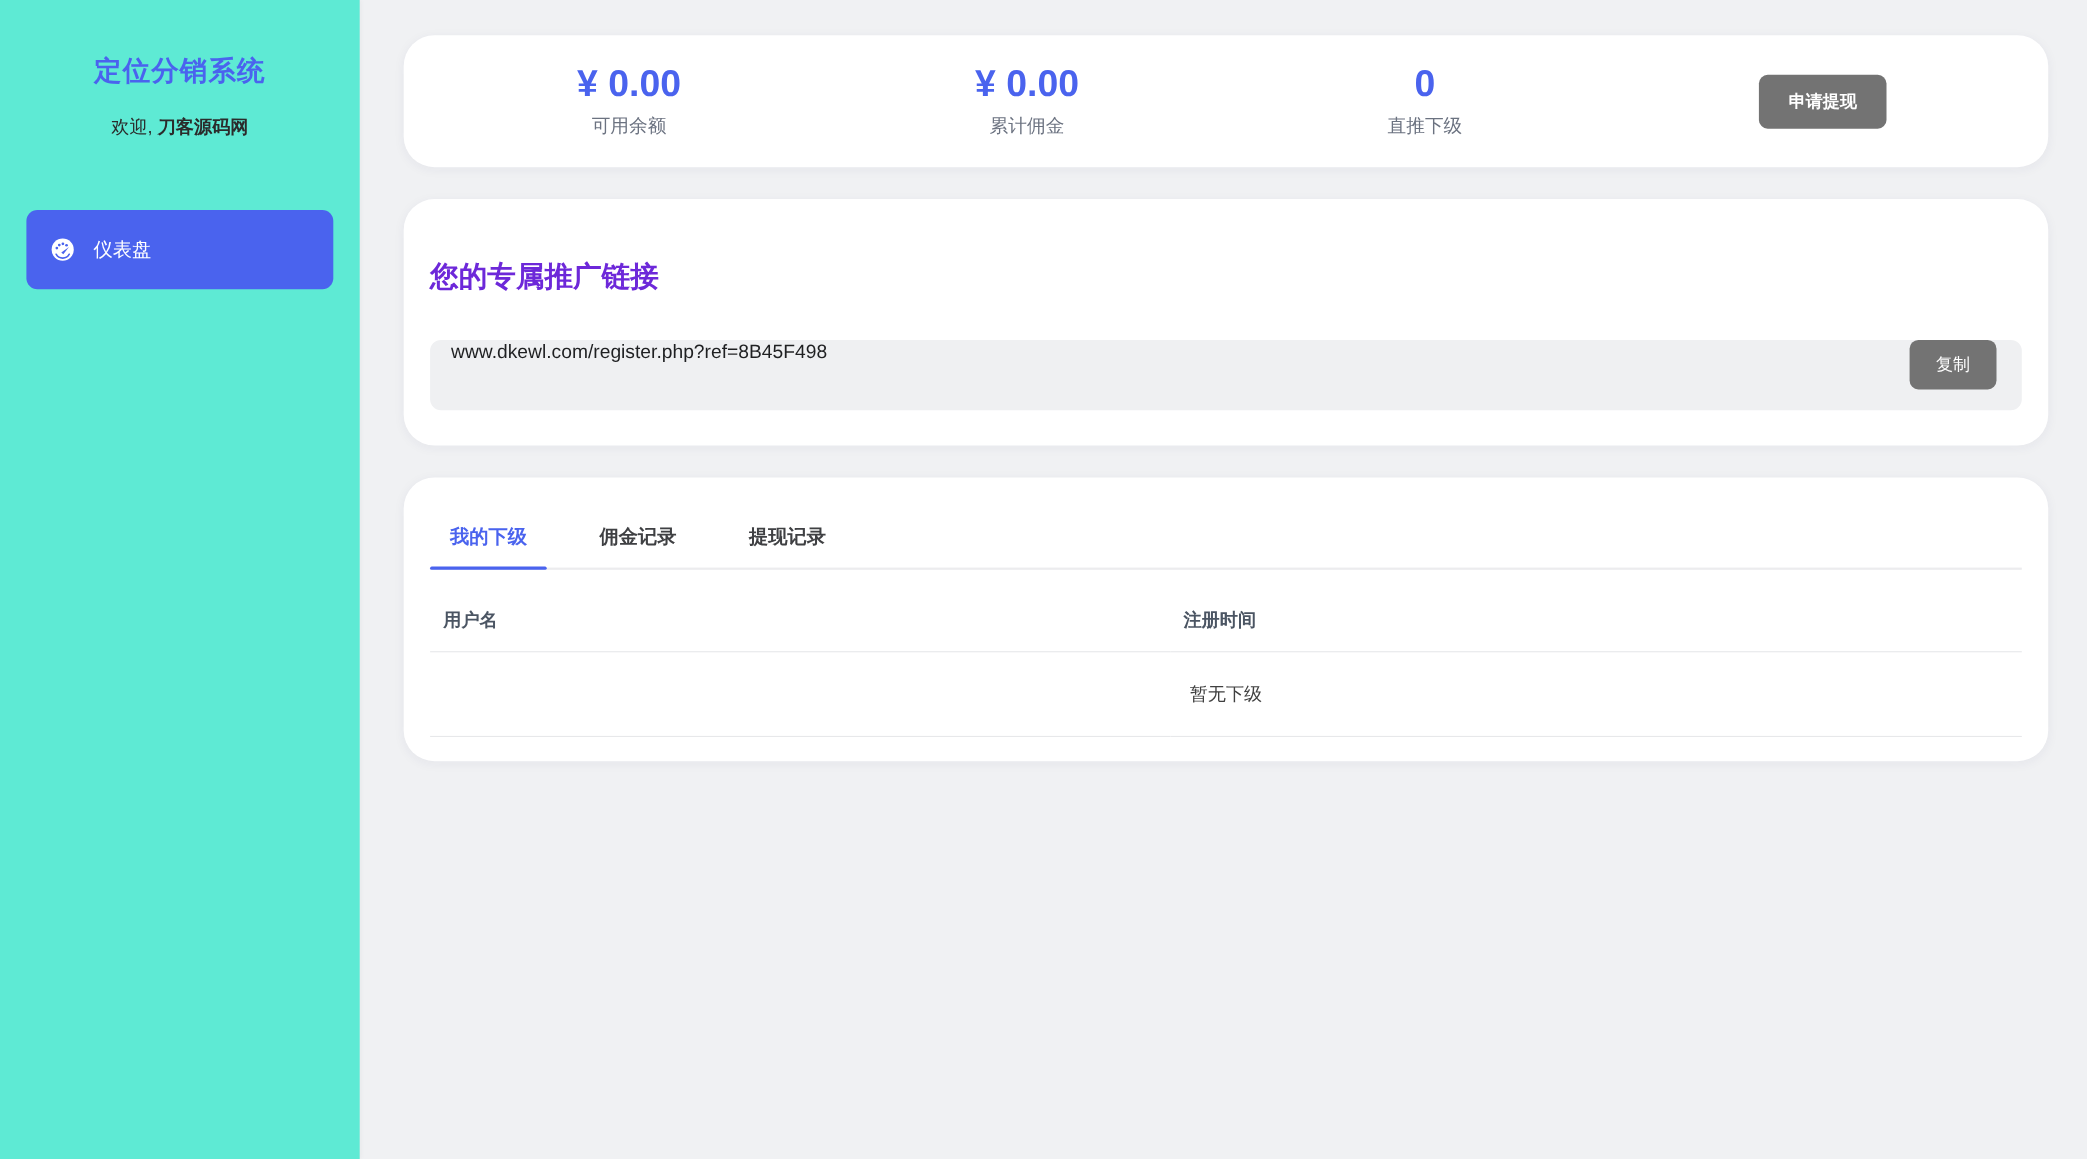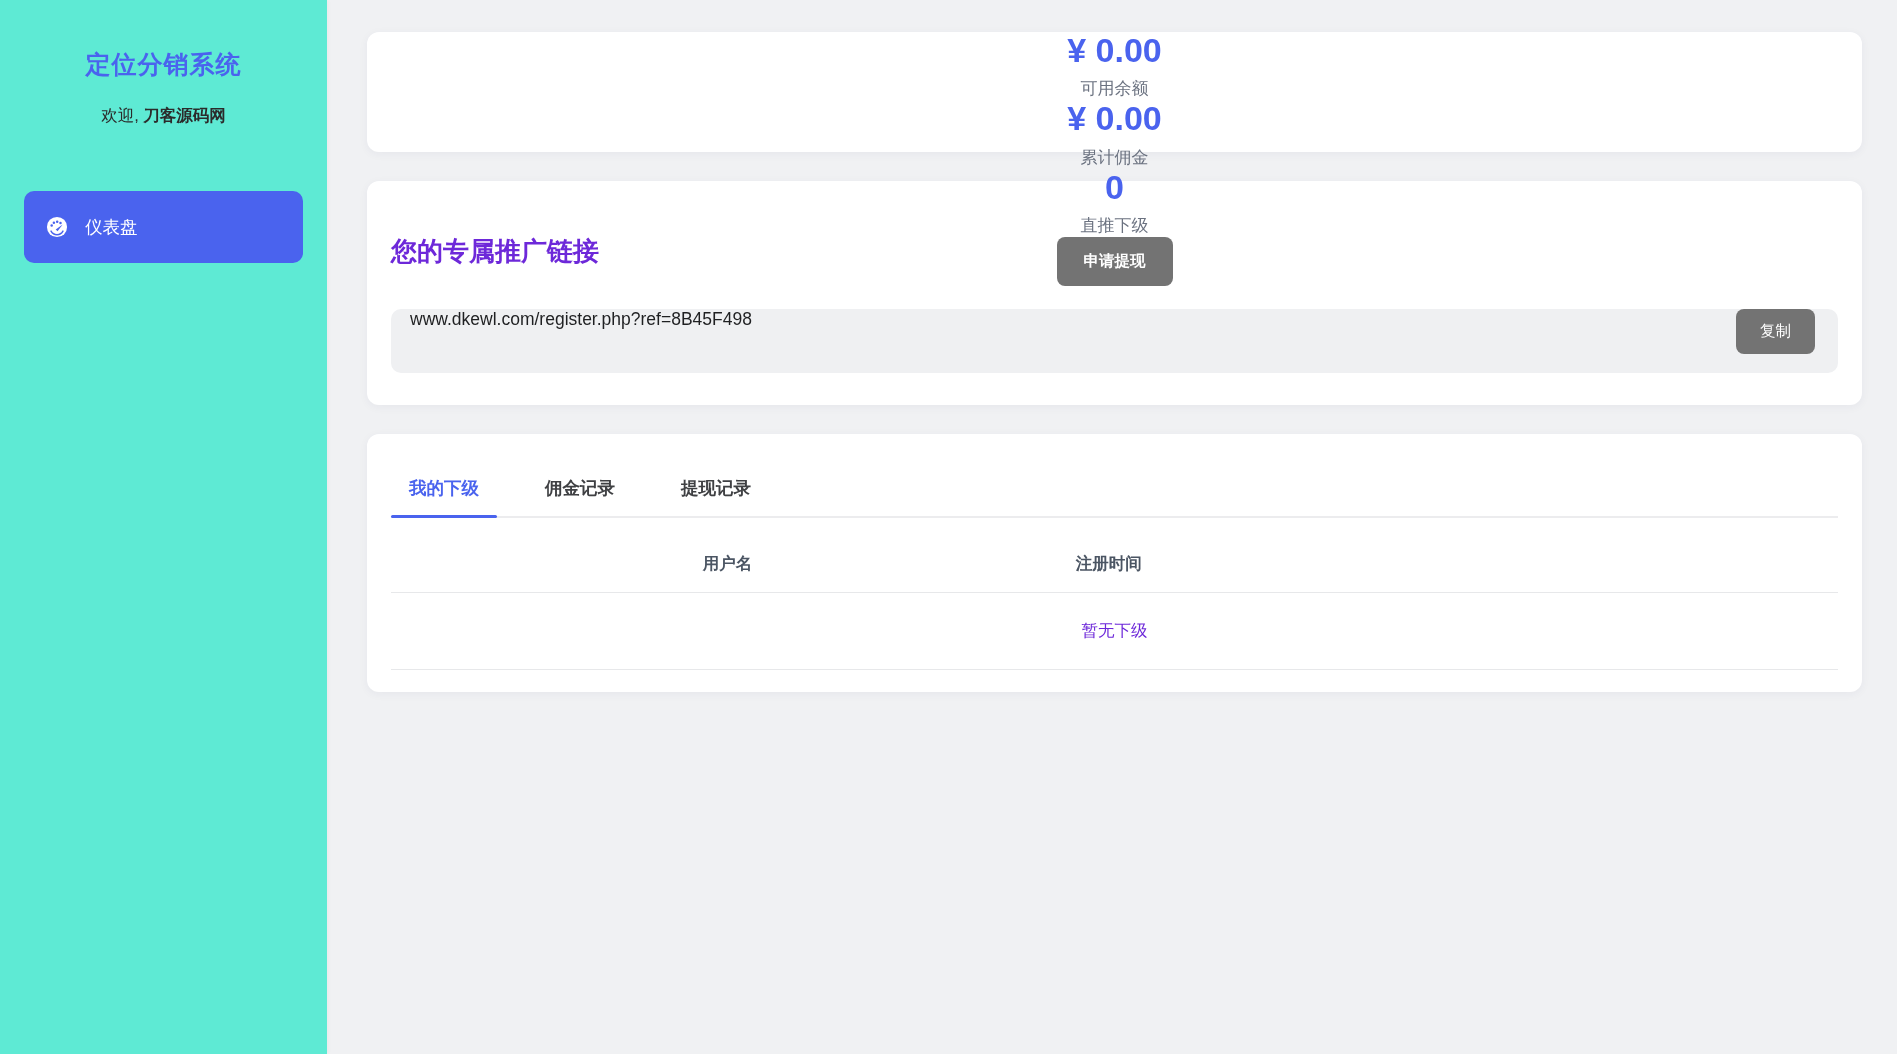--- a/index.html
+++ b/index.html
@@ -53,23 +53,22 @@
   }
   .nav-item .ic { width: 22px; height: 22px; display: inline-flex; align-items: center; justify-content: center; }
 
   
   .main {
     flex: 1;
     padding: 32px 35px 0 40px;
   }
   .card {
     background: #ffffff;
-    border-radius: 12px;
+    border-radius: 28px;
     box-shadow: 0 2px 10px rgba(30,40,90,0.05);
-    flex-direction: column;
   }
 
   
   .stats-card {
     height: 120px;
     display: flex;
     align-items: center;
     padding: 0 24px;
     margin-bottom: 29px;
   }
@@ -157,25 +156,25 @@
     margin-top: 20px;
   }
   .sub-table th {
     text-align: left;
     font-size: 16.5px;
     font-weight: 700;
     color: #4b5563;
     padding: 15px 12px 17px 12px;
     border-bottom: 1px solid #e7e8ea;
   }
-  .sub-table th.col-username { width: 46.5%; text-align: center; }
+  .sub-table th.col-username { width: 46.5%; }
   .sub-table td.empty-cell {
     text-align: center;
     font-size: 16.5px;
-    color: #6d28d9;
+    color: #404040;
     padding: 27px 12px;
     border-bottom: 1px solid #e7e8ea;
   }
 </style>
 </head>
 <body>
 
 <div class="app">
 
   <aside class="sidebar">

